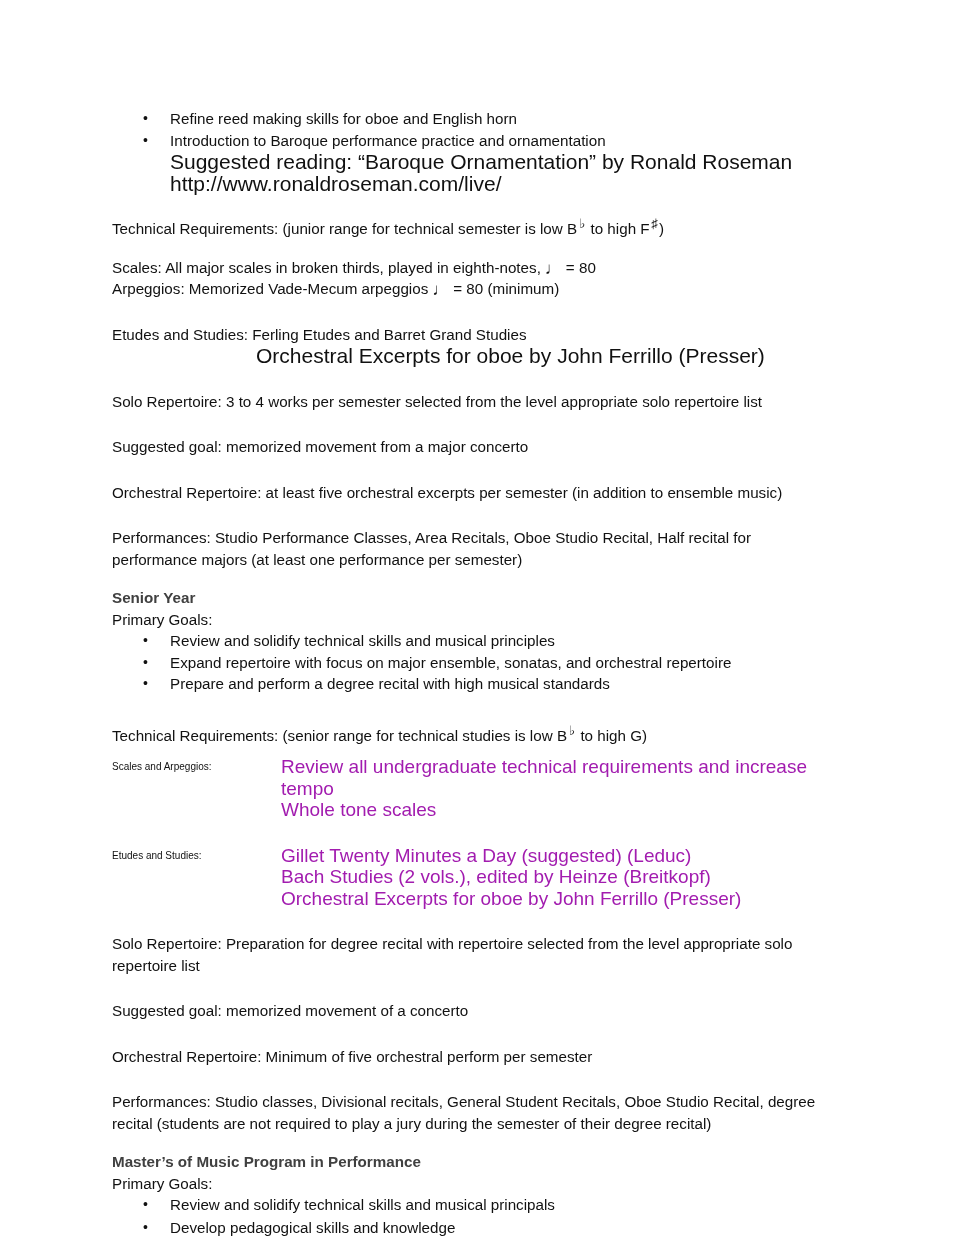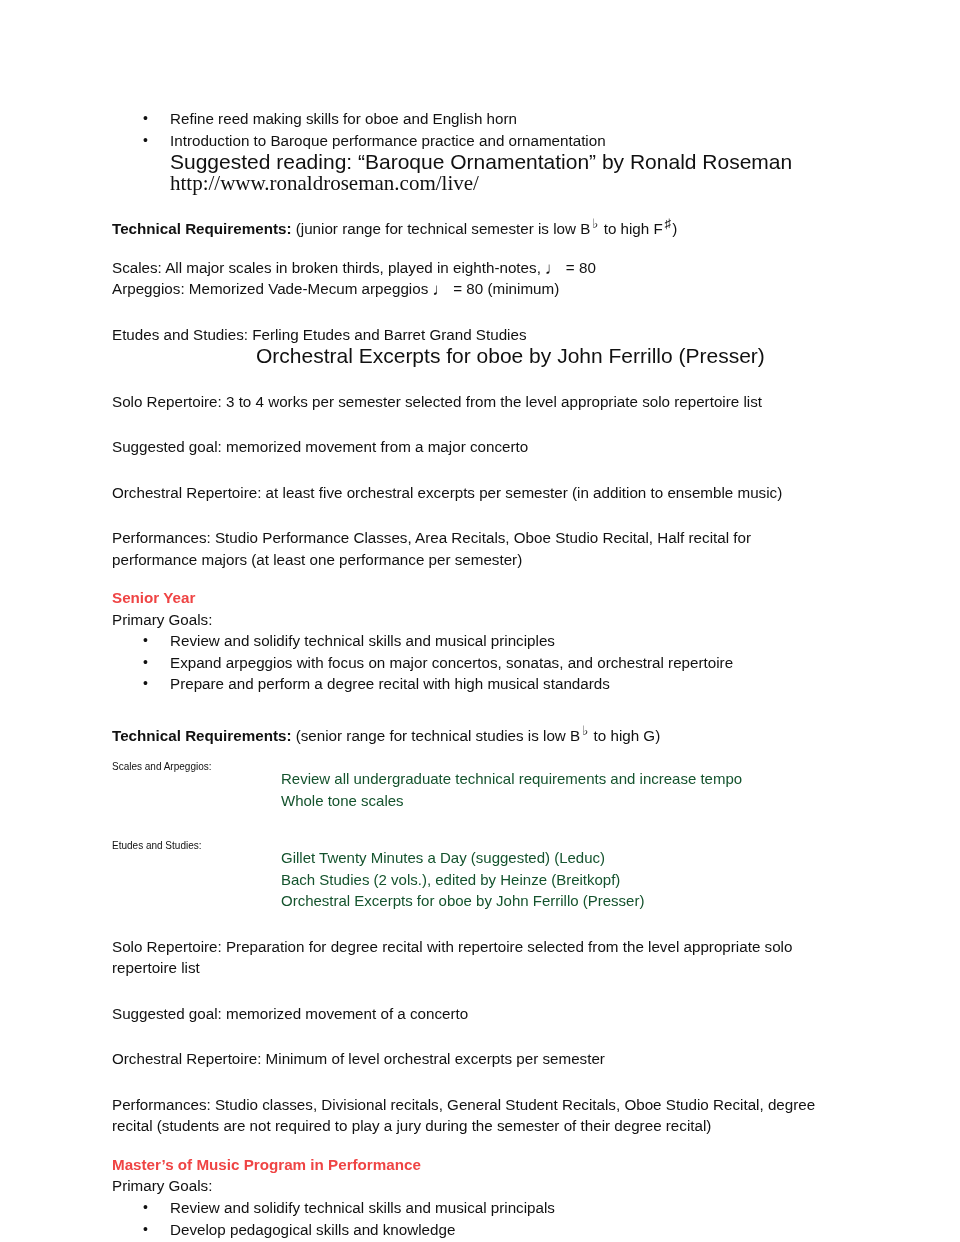--- a/index.html
+++ b/index.html
@@ -36,27 +36,27 @@
     line-height: 21.5px;
     margin: 0;
     color: #111111;
   }
 
   .gap-sm { height: 10px; }
   .gap-md { height: 17px; }
   .gap-lg { height: 24px; }
   .gap-xl { height: 30px; }
 
-  .bold { font-weight: bold; }
+  .bold { font-weight: normal; }
   .heading {
     font-size: 15.2px;
     line-height: 21.5px;
     font-weight: bold;
     margin: 0;
-    color: #ef4444;
+    color: #404040;
   }
 
   
   .bullets {
     list-style: none;
     margin: 0;
     padding: 0;
   }
   .bullets li {
     position: relative;
@@ -88,24 +88,23 @@
     align-items: flex-start;
   }
   .lv-label {
     flex: 0 0 169px;
     font-size: 10px;
     line-height: 21.5px;
     color: #111111;
   }
   .lv-values {
     flex: 1 1 auto;
-    font-size: 15px;
-    line-height: 21.5px;
-    color: #14532d;
-    margin-top: 12px;
+    font-size: 19px;
+    line-height: 21.5px;
+    color: #a21caf;
   }
   .lv-values .lv-line { display: block; }
 
   
   .accidental {
     font-size: 13px;
     vertical-align: 6px;
     line-height: 0;
     padding: 0 1px 0 2px;
   }
@@ -127,21 +126,21 @@
       <li>
         <span class="bullet-mark">•</span>
         <span>Refine reed making skills for oboe and English horn</span>
       </li>
       <li>
         <span class="bullet-mark">•</span>
         <span>Introduction to Baroque performance practice and ornamentation</span>
       </li>
     </ul>
     <div class="indent-cont" style="padding-left:58px;">Suggested reading: “Baroque Ornamentation” by Ronald Roseman</div>
-    <div class="indent-cont" style="padding-left:58px;font-family:Liberation Serif, serif;">http://www.ronaldroseman.com/live/</div>
+    <div class="indent-cont" style="padding-left:58px;">http://www.ronaldroseman.com/live/</div>
 
     <div class="gap-lg"></div>
 
     <p class="para">
       <span class="bold">Technical Requirements:</span><span> (junior range for technical semester is low B</span><span class="accidental">♭</span><span> to high F</span><span class="accidental">♯</span><span>)</span>
     </p>
 
     <div class="gap-md"></div>
 
     <p class="para">
@@ -176,21 +175,21 @@
 
     <p class="heading">Senior Year</p>
     <p class="para">Primary Goals:</p>
     <ul class="bullets">
       <li>
         <span class="bullet-mark">•</span>
         <span>Review and solidify technical skills and musical principles</span>
       </li>
       <li>
         <span class="bullet-mark">•</span>
-        <span>Expand arpeggios with focus on major concertos, sonatas, and orchestral repertoire</span>
+        <span>Expand repertoire with focus on major ensemble, sonatas, and orchestral repertoire</span>
       </li>
       <li>
         <span class="bullet-mark">•</span>
         <span>Prepare and perform a degree recital with high musical standards</span>
       </li>
     </ul>
 
     <div class="gap-xl"></div>
 
     <p class="para">
@@ -221,21 +220,21 @@
     <div class="gap-lg"></div>
 
     <p class="para">Solo Repertoire: Preparation for degree recital with repertoire selected from the level appropriate solo repertoire list</p>
 
     <div class="gap-lg"></div>
 
     <p class="para">Suggested goal: memorized movement of a concerto</p>
 
     <div class="gap-lg"></div>
 
-    <p class="para">Orchestral Repertoire: Minimum of level orchestral excerpts per semester</p>
+    <p class="para">Orchestral Repertoire: Minimum of five orchestral perform per semester</p>
 
     <div class="gap-lg"></div>
 
     <p class="para" style="width:730px;">Performances: Studio classes, Divisional recitals, General Student Recitals, Oboe Studio Recital, degree recital (students are not required to play a jury during the semester of their degree recital)</p>
 
     <div class="gap-md"></div>
 
     <p class="heading">Master’s of Music Program in Performance</p>
     <p class="para">Primary Goals:</p>
     <ul class="bullets loose">

